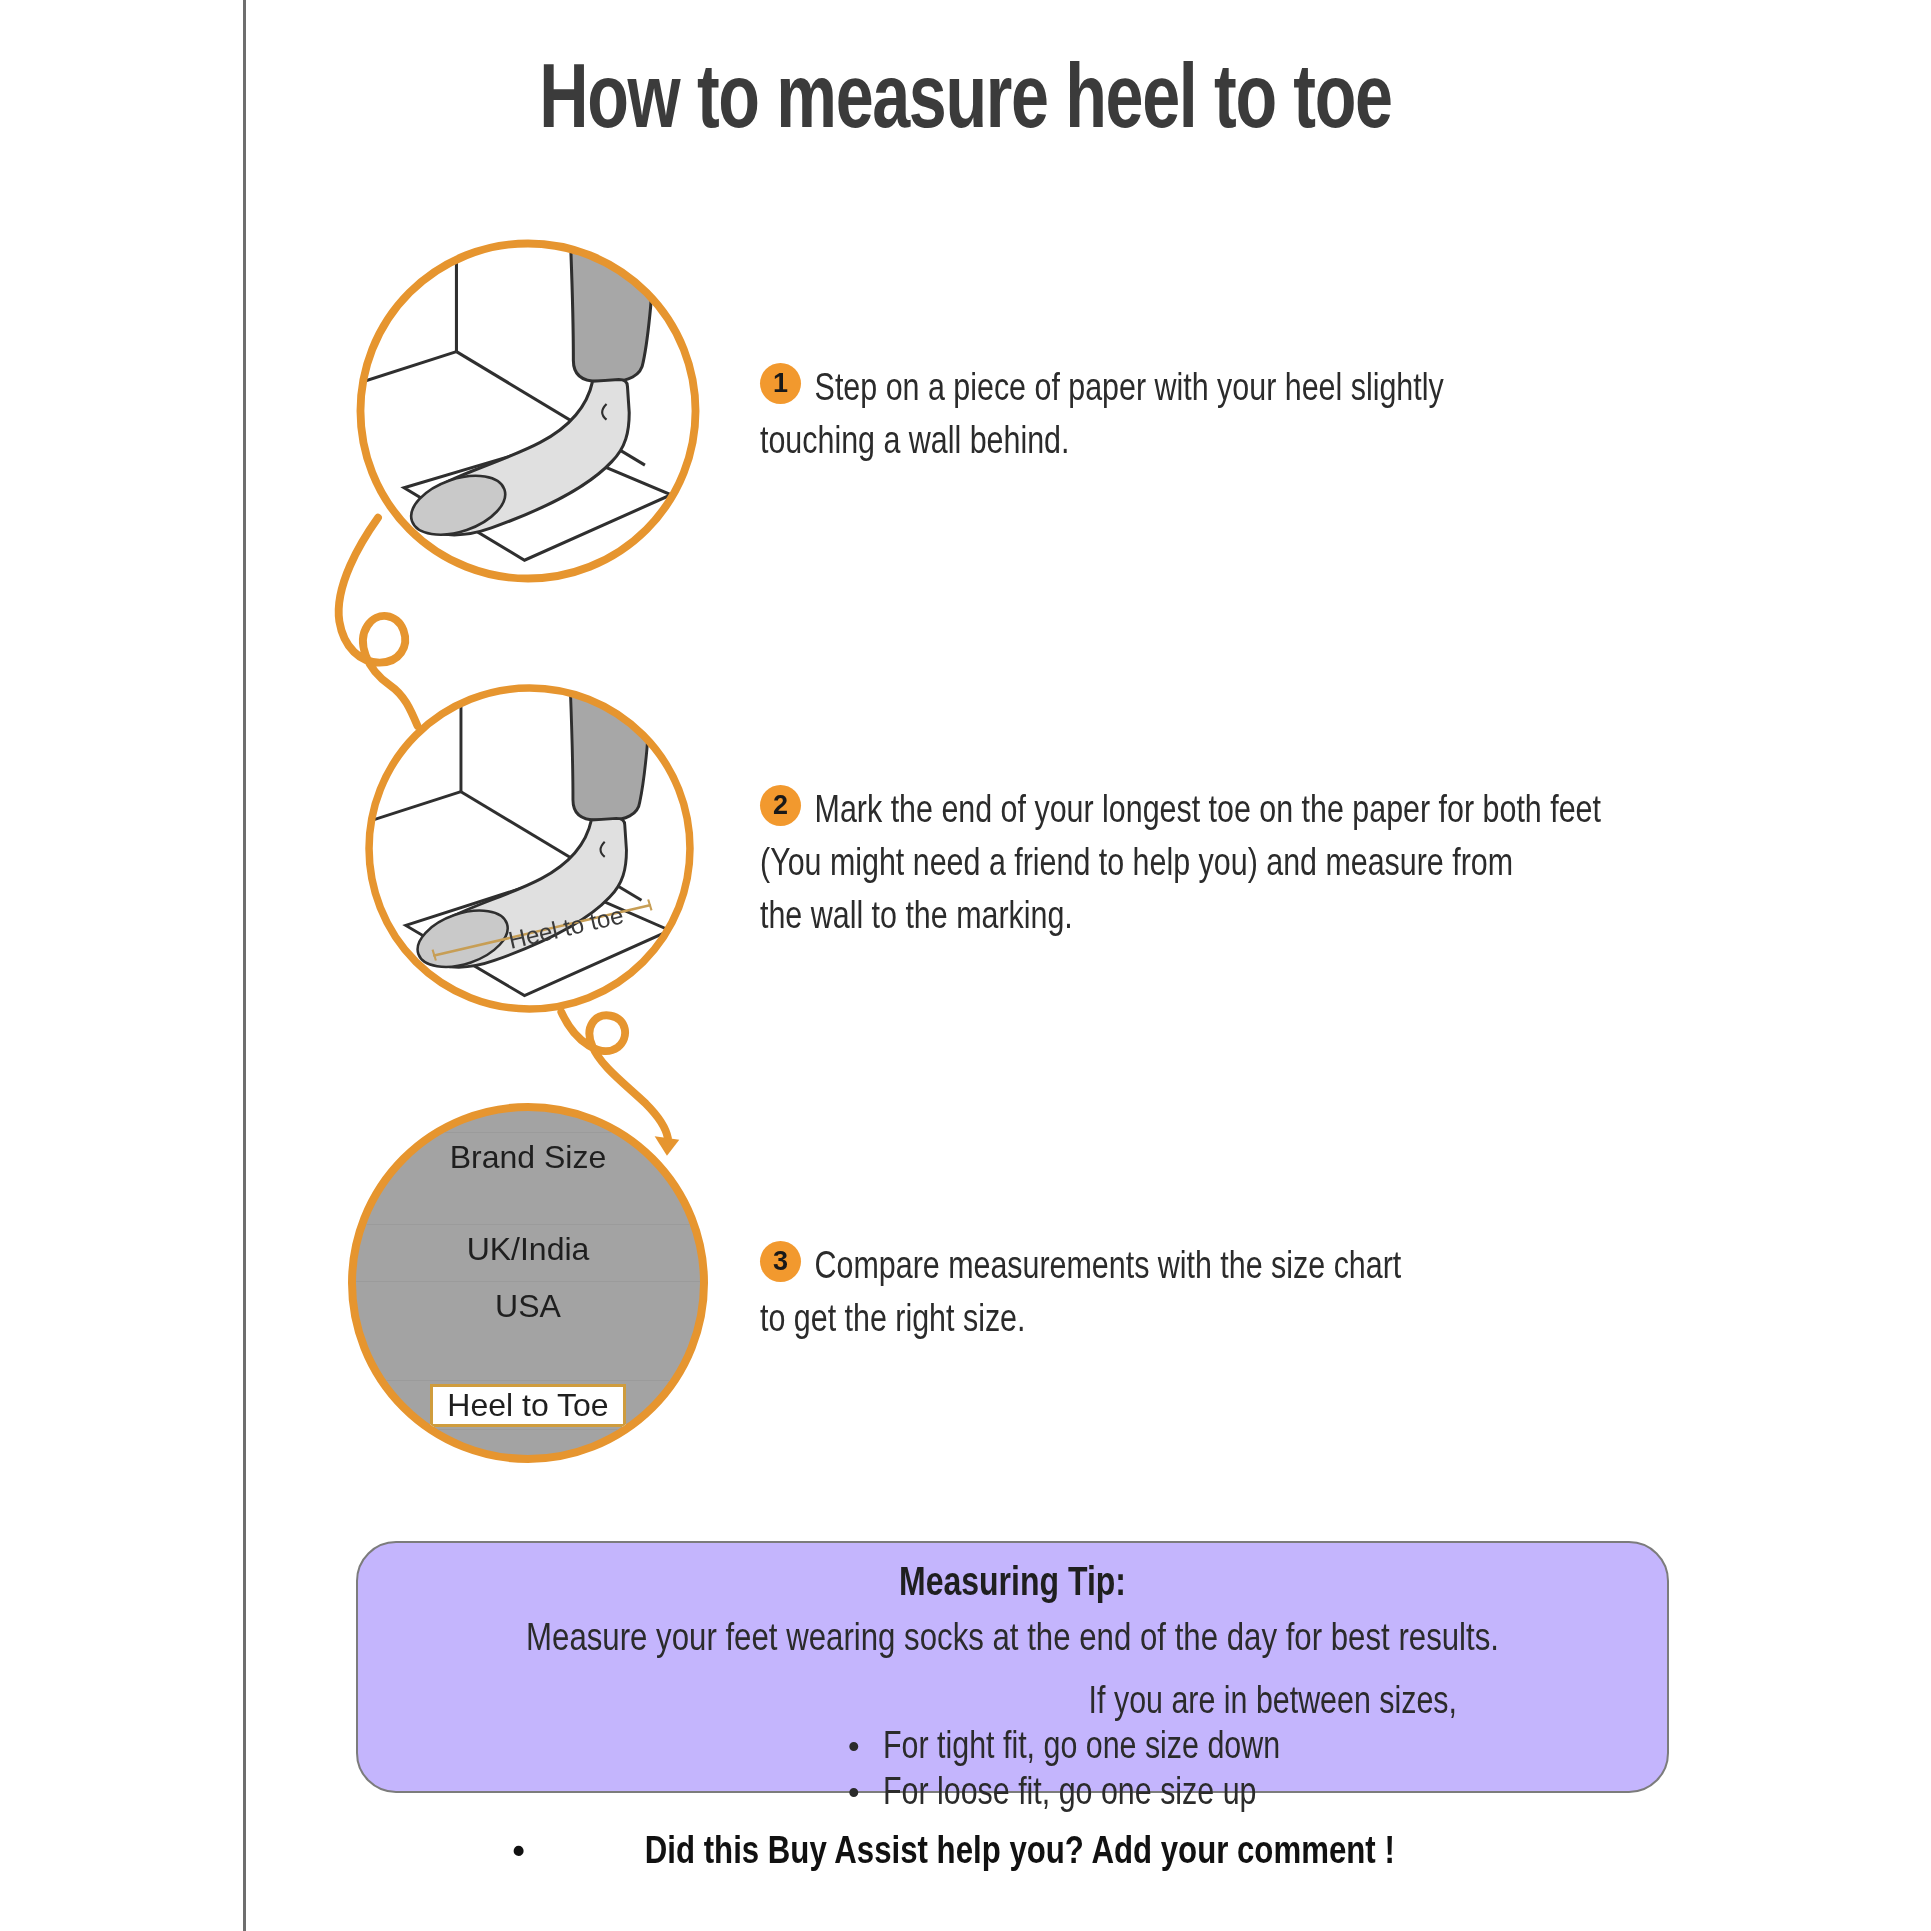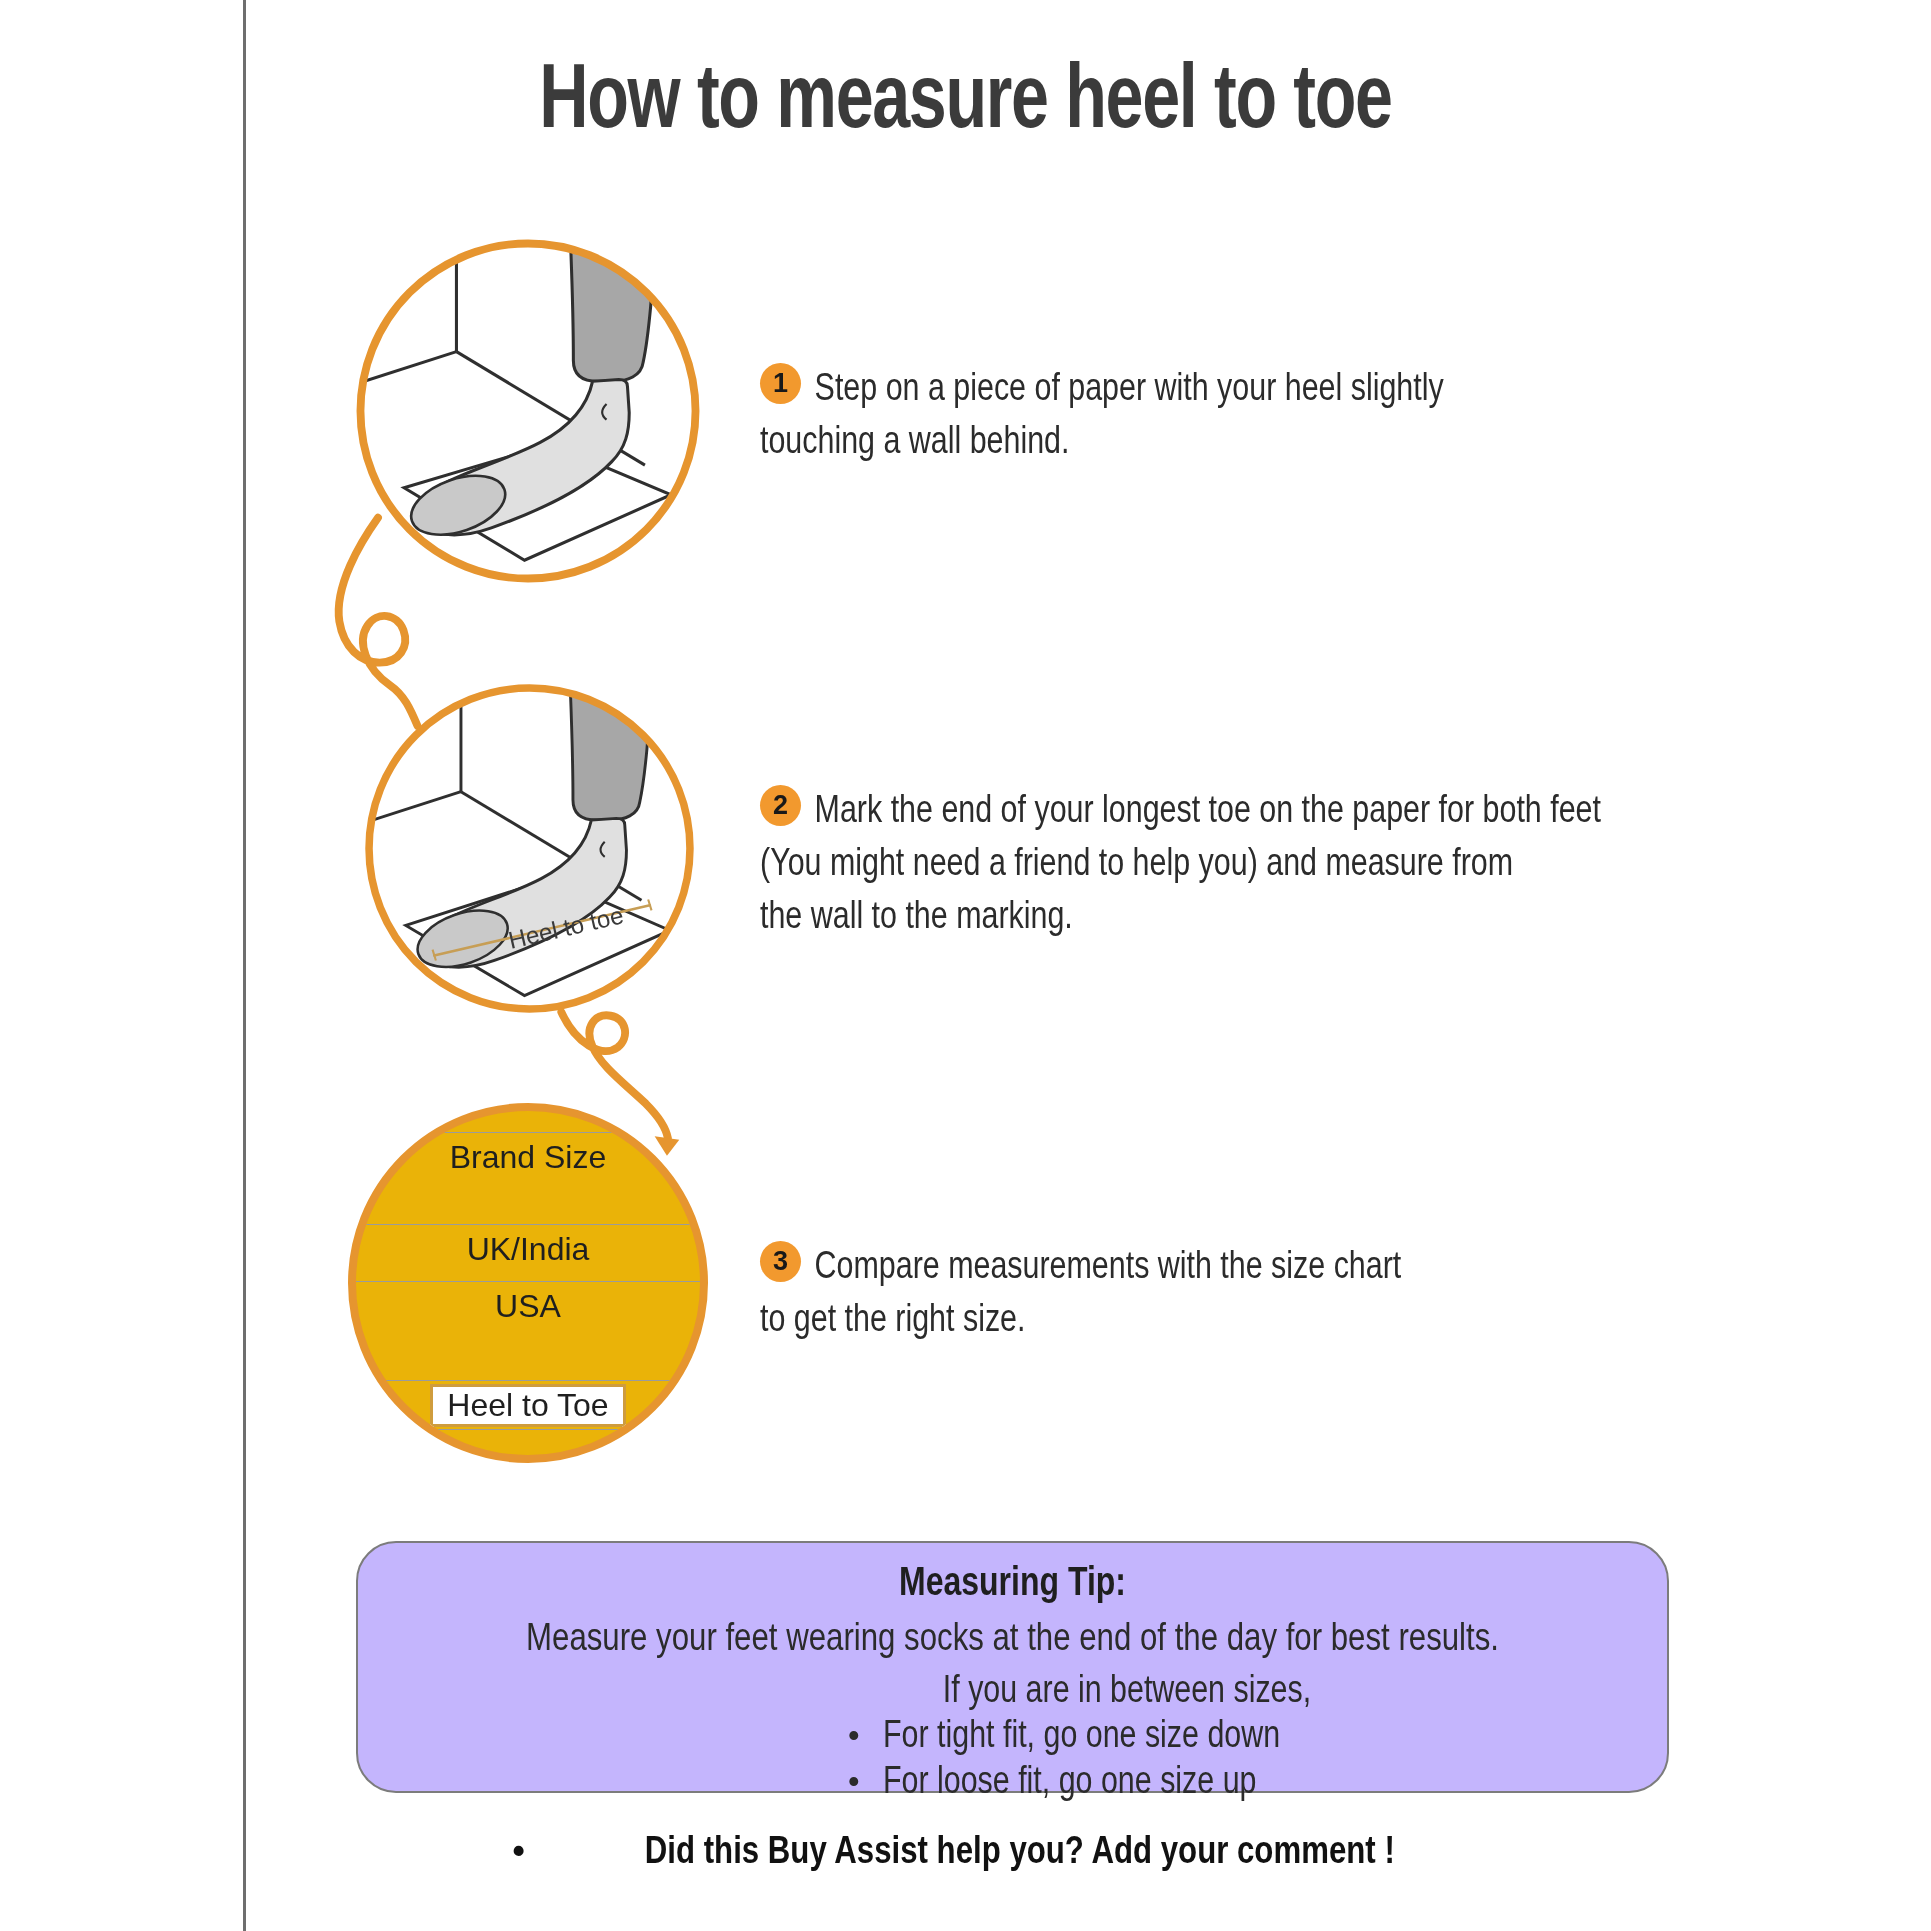--- a/index.html
+++ b/index.html
@@ -18,21 +18,21 @@
   }
 
   .fig { position:absolute; }
   .fig1 { left:350px; top:233px; width:356px; height:356px; }
   .fig2 { left:359px; top:678px; width:341px; height:341px; }
   .connA { left:327px; top:509px; width:123px; height:237px; }
   .connB { left:542px; top:999px; width:154px; height:176px; }
 
   .chart-circle {
     left:348px; top:1103px; width:360px; height:360px; box-sizing:border-box;
-    border:8px solid #E6952F; border-radius:50%; background:#eab308; overflow:hidden;
+    border:8px solid #E6952F; border-radius:50%; background:#a3a3a3; overflow:hidden;
   }
   .chart-row {
     position:absolute; left:0; width:100%; text-align:center;
     border-top:1.8px solid #9b9b9b; font-size:32px; color:#1f1f1f;
   }
   .chart-row.r0 { top:21px;  height:50px; line-height:48px; }
   .chart-row.r1 { top:71px;  height:51px; line-height:49px;margin-top:42px; }
   .chart-row.r2 { top:122px; height:48px; line-height:47px; }
   .chart-row.r3 { top:170px; height:50px; line-height:48px; }
   .chart-row.r4 { top:220px; height:48px; line-height:47px; }
@@ -57,21 +57,21 @@
   }
 
   .tip {
     left:356px; top:1541px; width:1313px; height:252px; box-sizing:border-box;
     border:2.6px solid #7c7c7c; border-radius:40px; background:#c4b5fd; text-align:center;
   }
   .tip-title { margin:16px 0 0; font-size:40px; font-weight:bold; color:#1f1f1f;
     transform:scaleX(0.8); transform-origin:center top; }
   .tip-line1 { margin:10.5px 0 0; font-size:39px; color:#2b2b2b;
     transform:scaleX(0.8); transform-origin:center top; }
-  .tip-sub { margin:9px 0 0 439px; width:825px; text-align:center;
+  .tip-sub { margin:20px 0 0 439px; width:825px; text-align:right;
     font-size:38px; color:#2b2b2b; }
   .tip-intro { transform:scaleX(0.8); transform-origin:left top; }
   .bullet-row { display:flex; align-items:baseline; gap:23px; padding-left:51px;
     line-height:1.22; }
   .bullet-row .dot { font-size:33px; color:#2b2b2b; }
   .bullet-row .btxt { transform:scaleX(0.8); transform-origin:left top; }
 
   .footer { left:342px; top:1828px; width:1317px; display:flex;
     justify-content:center; align-items:baseline; gap:26px;
     font-size:39px; font-weight:bold; color:#111; }

